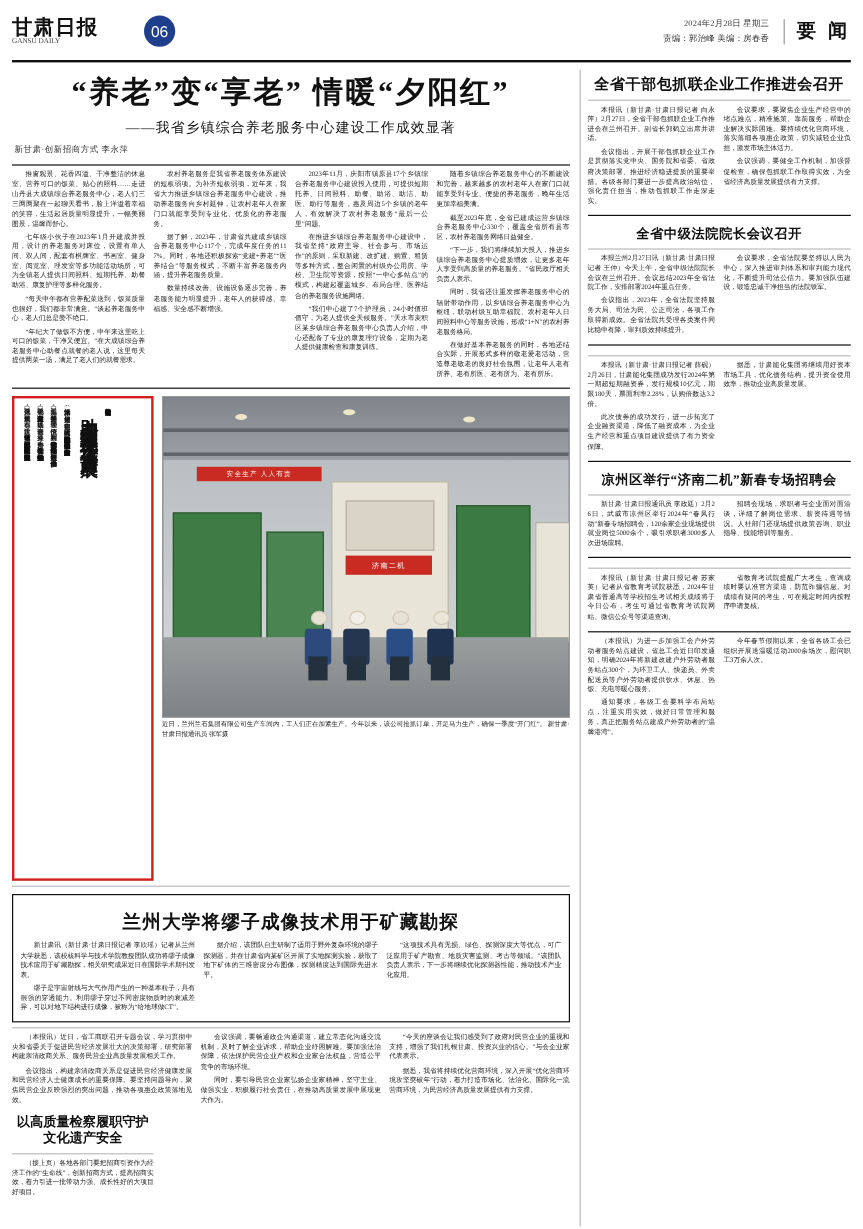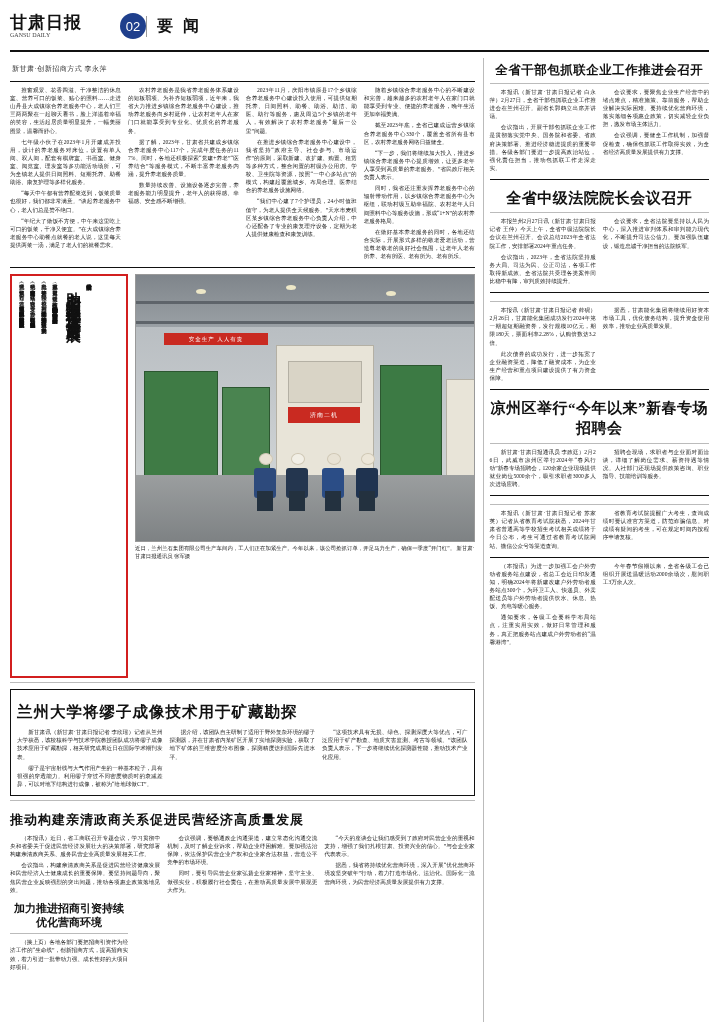--- a/index.html
+++ b/index.html
@@ -55,27 +55,27 @@
   .vert .vtitle{font-size:15px;font-weight:bold;letter-spacing:2px;margin-left:4px;}
   .vert p{font-size:5.4px;line-height:1.5;margin:0 0 0 3px;text-align:justify;}
 
   
   .photo{
     width:100%;height:268px;position:relative;overflow:hidden;background:#6d7278;
     border:1px solid #999;box-sizing:border-box;
   }
   .cap{font-size:5.4px;color:#222;margin-top:3px;line-height:1.4;text-align:justify;}
 
-  .mid-head{font-size:15.5px;font-weight:bold;text-align:left;letter-spacing:1px;margin:6px 0 5px;}
+  .mid-head{font-size:15.5px;font-weight:bold;text-align:center;letter-spacing:1px;margin:6px 0 5px;}
   .mid-head.small{font-size:13px;}
 
   .boxed{border:1px solid #111;padding:6px 6px 4px;}
 
   
-  .rh{font-size:15px;font-weight:bold;text-align:center;letter-spacing:.5px;line-height:1.35;margin:4px 0 4px;}
+  .rh{font-size:11px;font-weight:bold;text-align:center;letter-spacing:.5px;line-height:1.35;margin:4px 0 4px;}
   .rh.big{font-size:12.5px;}
 
   
   .ph-roof{position:absolute;left:0;top:0;width:100%;height:52px;background:linear-gradient(#7f858b,#9aa0a5);}
   .ph-beam{position:absolute;left:0;width:100%;height:3px;background:#5e646a;}
   .ph-wall{position:absolute;left:0;top:52px;width:100%;height:150px;background:linear-gradient(#b9bec2,#cfd3d5);}
   .ph-floor{position:absolute;left:0;bottom:0;width:100%;height:66px;background:linear-gradient(#9b9e9f,#7e8284);}
   .ph-mach{position:absolute;background:#3f7b45;border:1px solid #2c5730;}
   .ph-mach2{position:absolute;background:#e8e4d8;border:1px solid #b4b0a4;}
   .ph-banner{position:absolute;background:#c92a21;color:#fff;font-size:6px;display:flex;align-items:center;justify-content:center;letter-spacing:1px;}
@@ -88,28 +88,36 @@
 </head>
 <body>
 
 <div class="page">
 
   <div class="masthead">
     <div class="logo">
       <div>甘肃日报</div>
       <span>GANSU DAILY</span>
     </div>
-    <div class="pagenum">02</div>
+    <div class="pagenum">06</div>
+    <div class="masthead-mid">
+      <div>2024年2月28日  星期三</div>
+      <div class="line2">责编：郭治峰   美编：房春香</div>
+    </div>
     <div class="section-title">要 闻</div>
   </div>
 
   <div class="body">
 
     <div class="colA">
 
+      <div class="lead-head">
+        <div class="lead-title">“养老”变“享老” 情暖“夕阳红”</div>
+        <div class="lead-sub">——我省乡镇综合养老服务中心建设工作成效显著</div>
+      </div>
       <div class="byline">新甘肃·创新招商方式 李永萍</div>
       <hr class="rule">
 
       <div class="cols">
         <div class="tcol">
           <p class="t">推窗观景、花香四溢、干净整洁的休息室、营养可口的饭菜、贴心的照料……走进山丹县大成镇综合养老服务中心，老人们三三两两聚在一起聊天看书，脸上洋溢着幸福的笑容，生活起居质量明显提升，一幅美丽图景，温馨而舒心。</p>
           <p class="t">七年级小伙子在2023年1月开建成并投用，设计的养老服务对床位，设置有单人间、双人间，配套有棋牌室、书画室、健身室、阅览室、理发室等多功能活动场所，可为全镇老人提供日间照料、短期托养、助餐助浴、康复护理等多样化服务。</p>
           <p class="t">“每天中午都有营养配菜送到，饭菜质量也很好，我们都非常满意。”谈起养老服务中心，老人们总是赞不绝口。</p>
           <p class="t">“年纪大了做饭不方便，中午来这里吃上可口的饭菜，干净又便宜。”在大成镇综合养老服务中心助餐点就餐的老人说，这里每天提供两菜一汤，满足了老人们的就餐需求。</p>
         </div>
@@ -205,39 +213,38 @@
           </div>
           <div class="tcol">
             <p class="t">“这项技术具有无损、绿色、探测深度大等优点，可广泛应用于矿产勘查、地质灾害监测、考古等领域。”该团队负责人表示，下一步将继续优化探测器性能，推动技术产业化应用。</p>
           </div>
         </div>
       </div>
 
       <hr class="rule-thin">
 
       <div>
-        <div class="mid-head small">推动构建亲清政商关系促进民营经济高质量发展</div>
         <div class="cols">
           <div class="tcol">
             <p class="t">（本报讯）近日，省工商联召开专题会议，学习贯彻中央和省委关于促进民营经济发展壮大的决策部署，研究部署构建亲清政商关系、服务民营企业高质量发展相关工作。</p>
             <p class="t">会议指出，构建亲清政商关系是促进民营经济健康发展和民营经济人士健康成长的重要保障。要坚持问题导向，聚焦民营企业反映强烈的突出问题，推动各项惠企政策落地见效。</p>
           </div>
           <div class="tcol">
             <p class="t">会议强调，要畅通政企沟通渠道，建立常态化沟通交流机制，及时了解企业诉求，帮助企业纾困解难。要加强法治保障，依法保护民营企业产权和企业家合法权益，营造公平竞争的市场环境。</p>
             <p class="t">同时，要引导民营企业家弘扬企业家精神，坚守主业、做强实业，积极履行社会责任，在推动高质量发展中展现更大作为。</p>
           </div>
           <div class="tcol">
             <p class="t">“今天的座谈会让我们感受到了政府对民营企业的重视和支持，增强了我们扎根甘肃、投资兴业的信心。”与会企业家代表表示。</p>
             <p class="t">据悉，我省将持续优化营商环境，深入开展“优化营商环境攻坚突破年”行动，着力打造市场化、法治化、国际化一流营商环境，为民营经济高质量发展提供有力支撑。</p>
           </div>
         </div>
       </div>
 
       <div style="width:118px;margin-top:4px;">
-        <div style="font-size:11px;font-weight:bold;line-height:1.3;text-align:center;">加力推进招商引资持续优化营商环境</div>
+        <div style="font-size:11px;font-weight:bold;line-height:1.3;text-align:center;">以高质量检察履职守护文化遗产安全</div>
         <hr class="rule-thin">
         <p class="t">（接上页）各地各部门要把招商引资作为经济工作的“生命线”，创新招商方式，提高招商实效，着力引进一批带动力强、成长性好的大项目好项目。</p>
 
       </div>
 
     </div>
 
     <div class="colB">
 
       <div>
@@ -282,21 +289,21 @@
           </div>
           <div class="tcol">
             <p class="t">据悉，甘肃能化集团将继续用好资本市场工具，优化债务结构，提升资金使用效率，推动企业高质量发展。</p>
           </div>
         </div>
       </div>
 
       <hr class="rule">
 
       <div>
-        <div class="rh">凉州区举行“今年以来”新春专场招聘会</div>
+        <div class="rh">凉州区举行“济南二机”新春专场招聘会</div>
         <hr class="rule-thin">
         <div class="cols">
           <div class="tcol">
             <p class="t">新甘肃·甘肃日报通讯员 李政廷）2月26日，武威市凉州区举行2024年“春风行动”新春专场招聘会，120余家企业现场提供就业岗位5000余个，吸引求职者3000多人次进场应聘。</p>
           </div>
           <div class="tcol">
             <p class="t">招聘会现场，求职者与企业面对面洽谈，详细了解岗位需求、薪资待遇等情况。人社部门还现场提供政策咨询、职业指导、技能培训等服务。</p>
           </div>
         </div>
       </div>

